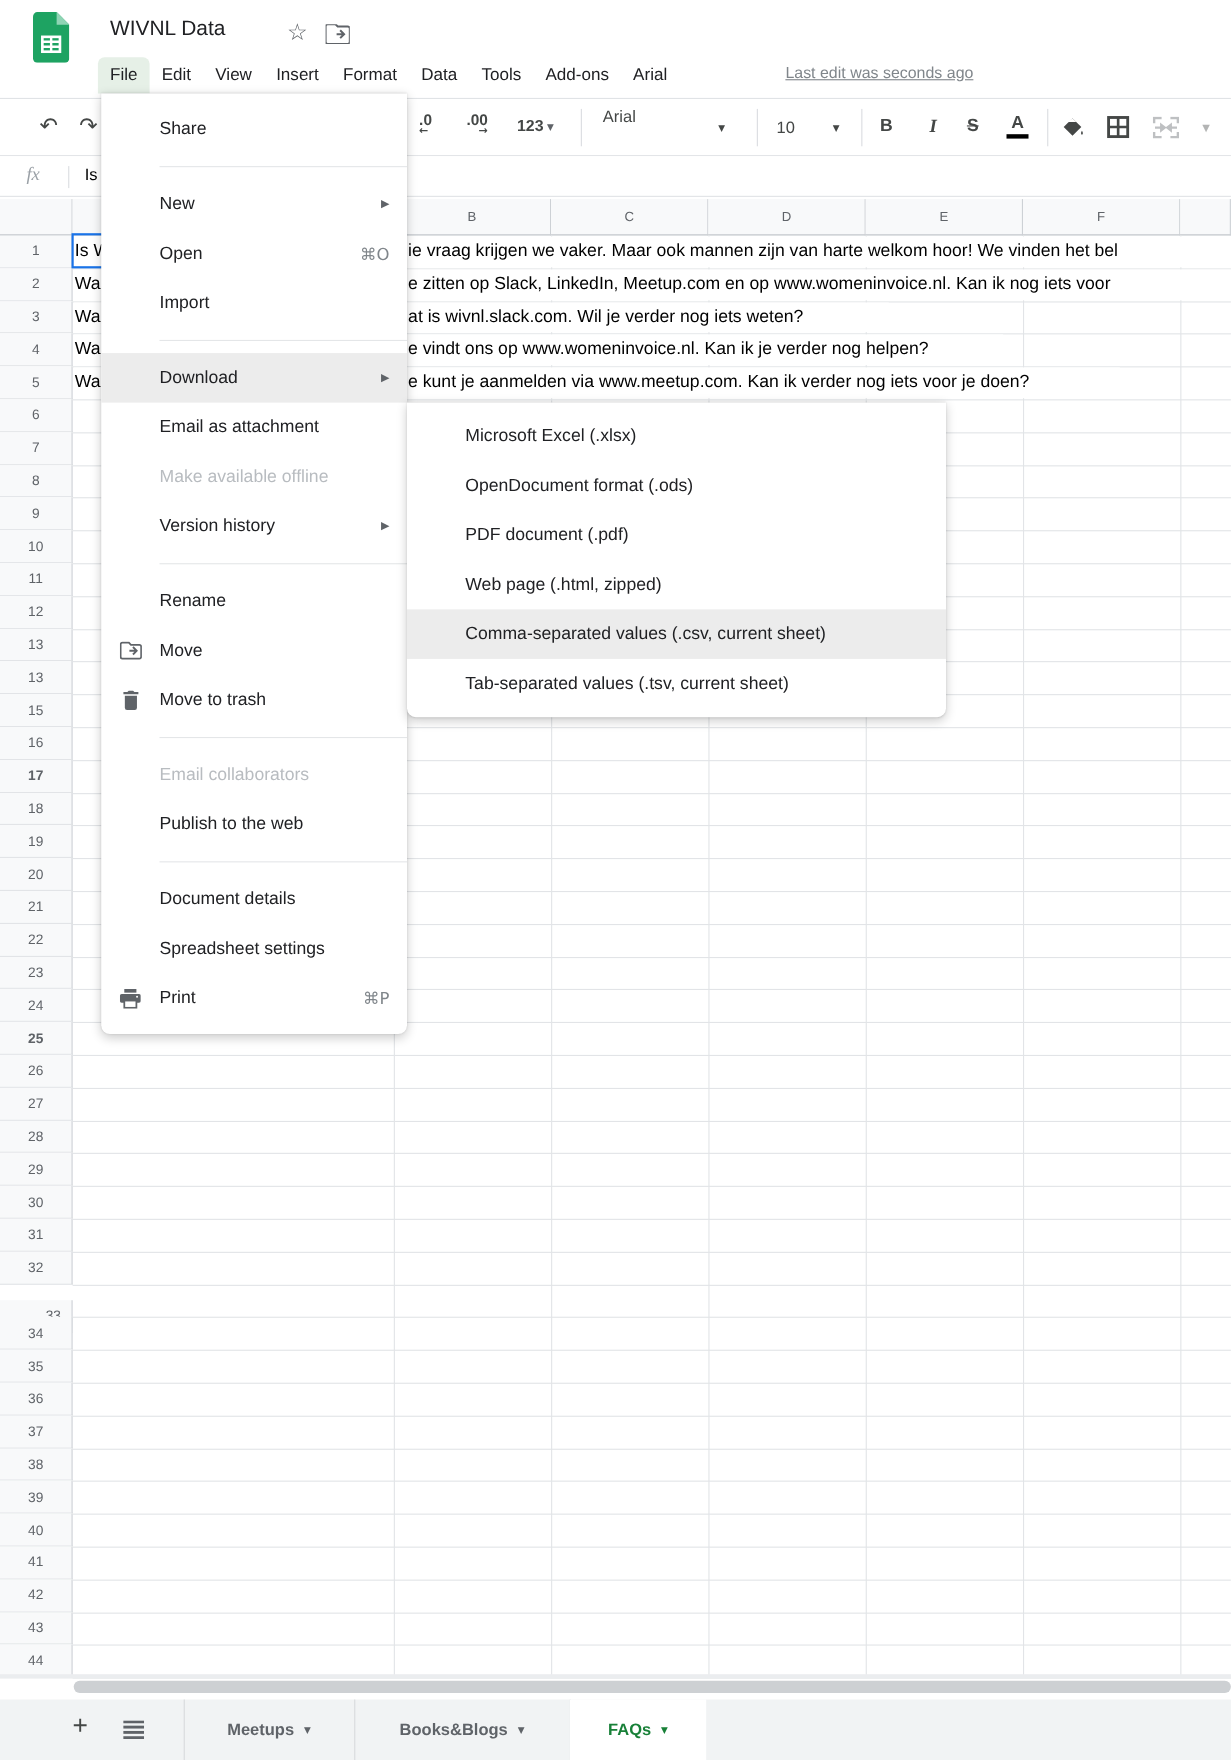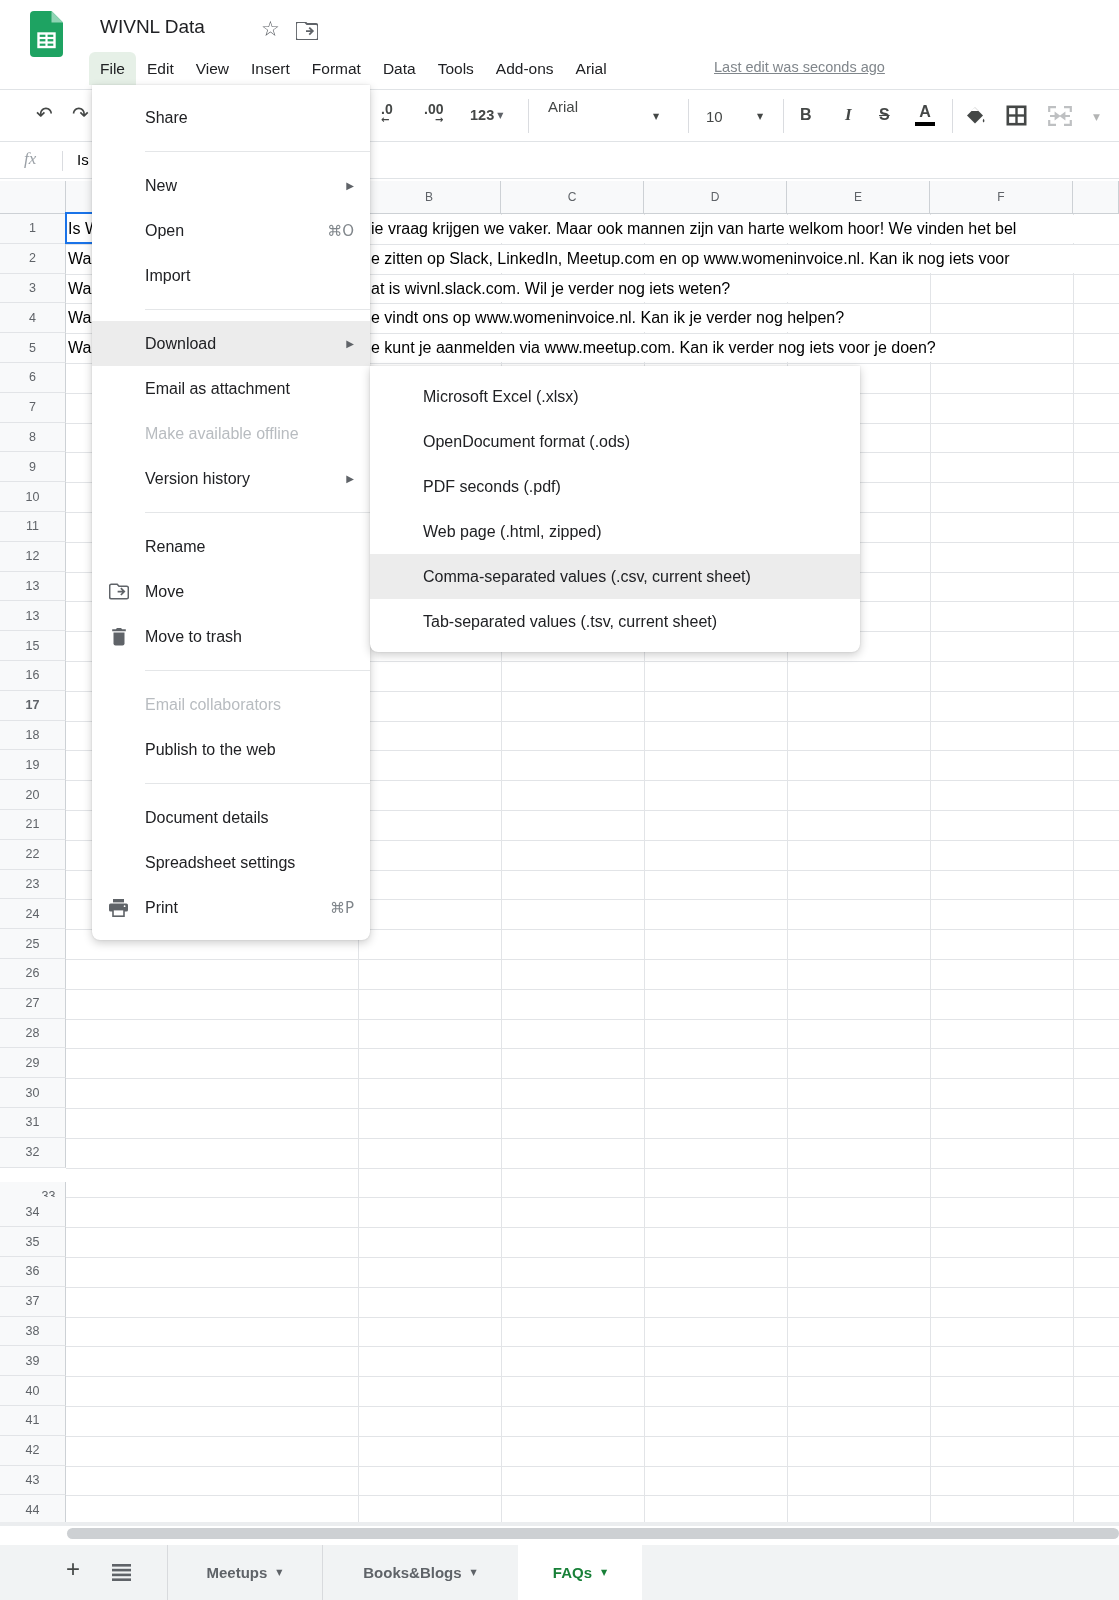--- a/index.html
+++ b/index.html
@@ -198,21 +198,21 @@
       <div class="abs rowhdr" style="top: 631.2px; height: 29.8px;">15</div>
       <div class="abs rowhdr" style="top: 661px; height: 29.8px;">16</div>
       <div class="abs rowhdr" style="top: 690.8px; height: 29.8px; font-weight: bold;">17</div>
       <div class="abs rowhdr" style="top: 720.6px; height: 29.8px;">18</div>
       <div class="abs rowhdr" style="top: 750.4px; height: 29.8px;">19</div>
       <div class="abs rowhdr" style="top: 780.2px; height: 29.8px;">20</div>
       <div class="abs rowhdr" style="top: 810px; height: 29.8px;">21</div>
       <div class="abs rowhdr" style="top: 839.8px; height: 29.8px;">22</div>
       <div class="abs rowhdr" style="top: 869.6px; height: 29.8px;">23</div>
       <div class="abs rowhdr" style="top: 899.4px; height: 29.8px;">24</div>
-      <div class="abs rowhdr" style="top: 929.2px; height: 29.8px;">25</div>
+      <div class="abs rowhdr" style="top: 929.2px; height: 29.8px; font-weight: bold;">25</div>
       <div class="abs rowhdr" style="top: 959px; height: 29.8px;">26</div>
       <div class="abs rowhdr" style="top: 988.8px; height: 29.8px;">27</div>
       <div class="abs rowhdr" style="top: 1018.6px; height: 29.8px;">28</div>
       <div class="abs rowhdr" style="top: 1048.4px; height: 29.8px;">29</div>
       <div class="abs rowhdr" style="top: 1078.2px; height: 29.8px;">30</div>
       <div class="abs rowhdr" style="top: 1108px; height: 29.8px;">31</div>
       <div class="abs rowhdr" style="top: 1137.8px; height: 29.8px;">32</div>
       <div class="abs rowhdr" style="top: 1182px; height: 29.8px; padding-left: 32px;">33</div>
       <div class="abs rowhdr" style="top: 1197.4px; height: 29.8px;">34</div>
       <div class="abs rowhdr" style="top: 1227.2px; height: 29.8px;">35</div>
@@ -393,21 +393,21 @@
           </svg>
         </span>
         <span class="lbl">Print</span>
         <span class="shortcut">⌘P</span>
       </div>
     </div>
 
   <div class="abs submenu-panel" id="download-submenu">
       <div class="sub-item">Microsoft Excel (.xlsx)</div>
       <div class="sub-item">OpenDocument format (.ods)</div>
-      <div class="sub-item">PDF seconds (.pdf)</div>
+      <div class="sub-item">PDF document (.pdf)</div>
       <div class="sub-item">Web page (.html, zipped)</div>
       <div class="sub-item hl">Comma-separated values (.csv, current sheet)</div>
       <div class="sub-item">Tab-separated values (.tsv, current sheet)</div>
     </div>
 
   <div class="abs grid-bottom-band"></div>
   <div class="abs hscroll-thumb"></div>
   <div class="abs tabbar">
     <div class="abs addsheet">+</div>
     <svg class="abs allsheets" width="19" height="17" viewBox="0 0 19 17">

